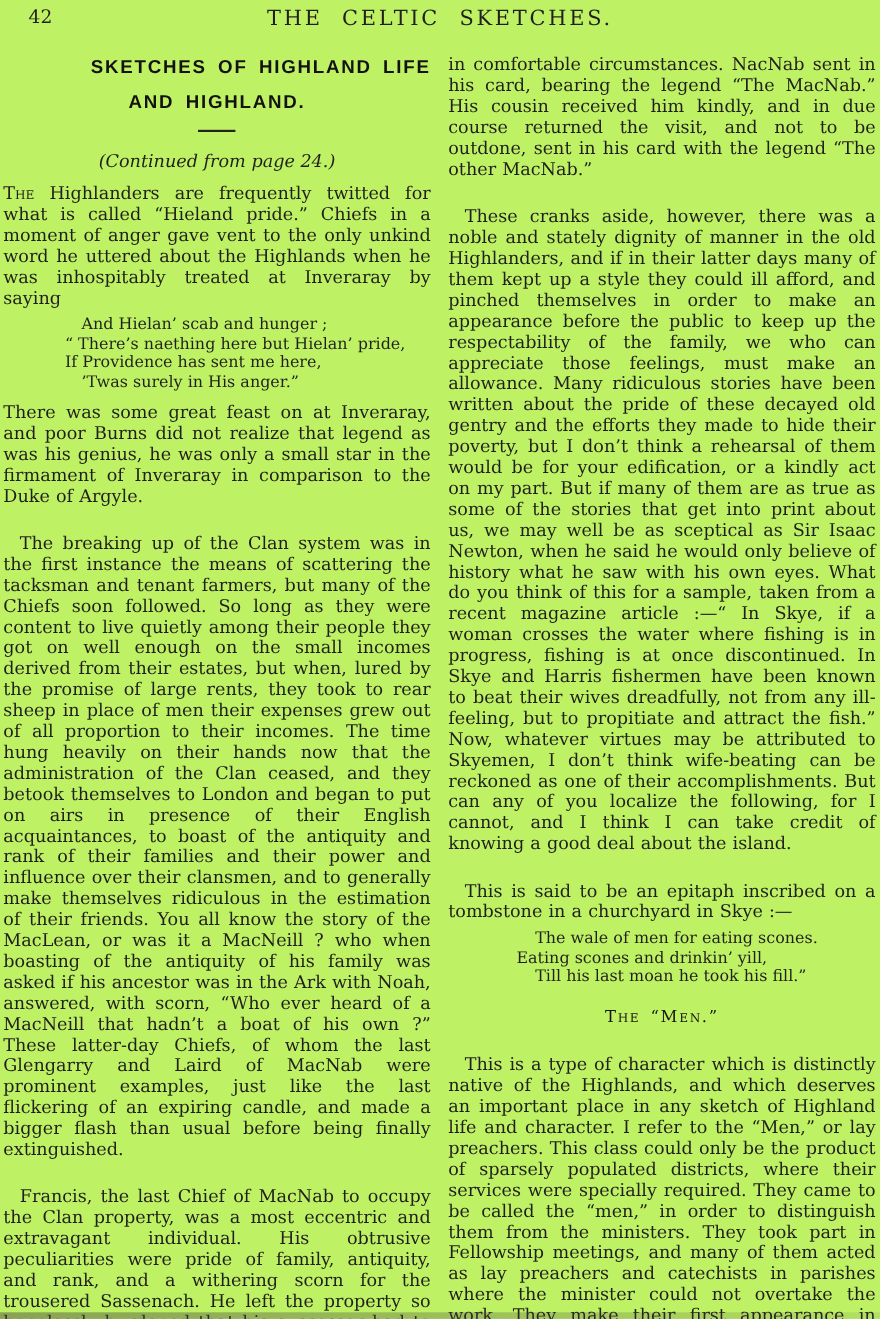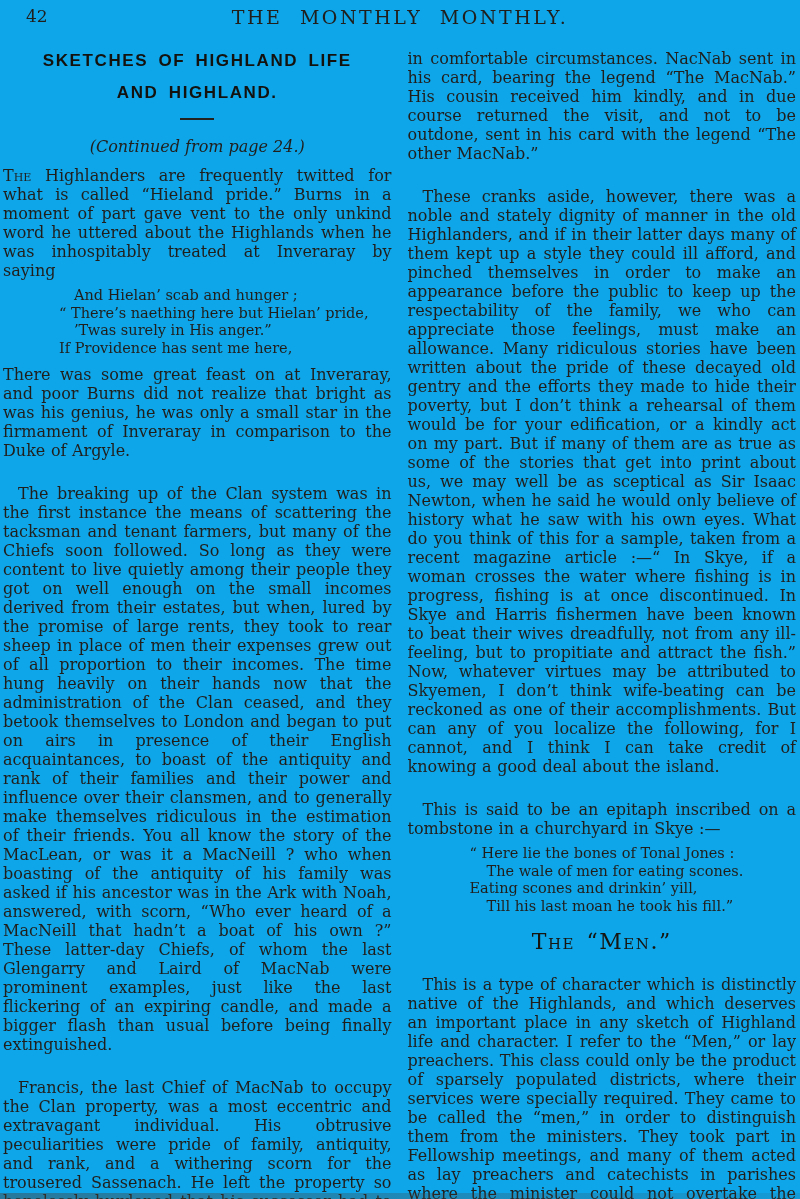--- a/index.html
+++ b/index.html
@@ -1,92 +1,91 @@
 <!DOCTYPE html>
 <html><head>
 <meta charset="utf-8">
 <style>
   html,body { margin:0; padding:0; }
   .page {
     position:relative; width:800px; height:1199px; overflow:hidden;
-    background:#0ea5e9; color:#211f1c;
+    background:#bef264; color:#211f1c;
     font-family:"DejaVu Serif", serif;
     box-sizing:border-box;
   }
   .header { position:relative; height:26px; padding-top:6px; }
   .page-num { position:absolute; left:26px; top:6px; font-size:17px; }
   .masthead { text-align:center; font-size:19px; letter-spacing:2.5px; word-spacing:9px; }
   .cols { display:flex; gap:16px; padding:0 4px 0 3px; margin-top:10px; }
   .col { width:389px; font-size:16px; line-height:19px; }
   .col-right { padding-top:7px; }
   .col p { margin:0; text-align:justify; word-spacing:0.5px; }
   p.ind { text-indent:15px;margin-top:24px; }
   .art-head {
     text-align:center; font-family:"Liberation Sans", sans-serif; font-weight:bold;
     font-size:17px; letter-spacing:1.6px; word-spacing:4px; color:#14120f;
   }
-  .t1 { margin:9px 0 0; }
+  .t1 { margin:9px 0 0;text-align:right; }
   .t2 { margin:13px 0 0; }
   .rule { width:34px; height:0; border-top:2px solid #24221f; margin:16px auto 13px; }
   .cont { text-align:center; font-style:italic; font-size:16px; margin:17px 0 10px; }
   .verse { font-size:14.5px; line-height:17.5px; margin:7px 0 8px; }
   .verse div { white-space:nowrap; }
   .lv { padding-left:56px; }
   .lv.alt { padding-left:71px; }
   .rv { padding-left:62px; }
   .rv.alt { padding-left:79px; }
   .sec-head {
-    text-align:center; font-variant:small-caps; font-size:22px;
+    text-align:center; font-variant:small-caps; font-size:15px;
     letter-spacing:1.5px; word-spacing:3px; margin:17px 0 11px; color:#17150f;
   }
   .smallcaps { font-variant:small-caps; }
   .bottom-shade {
     position:absolute; left:0; bottom:0; width:100%; height:6px;
     background:linear-gradient(to right, rgba(70,66,60,0.45) 0%, rgba(70,66,60,0.28) 55%, rgba(70,66,60,0.10) 100%);
   }
 </style>
 </head>
 <body>
 
 <div class="page">
 
   <div class="header">
     <div class="page-num">42</div>
-    <div class="masthead">THE MONTHLY MONTHLY.</div>
+    <div class="masthead">THE CELTIC SKETCHES.</div>
   </div>
 
   <div class="cols">
 
     <div class="col col-left">
       <div class="art-head t1">SKETCHES OF HIGHLAND LIFE</div>
       <div class="art-head t2">AND HIGHLAND.</div>
       <div class="rule"></div>
       <div class="cont">(Continued from page 24.)</div>
 
-      <p><span class="smallcaps">The</span> <span>Highlanders are frequently twitted for what is called “Hieland pride.”  Burns in a moment of part gave vent to the only unkind word he uttered about the Highlands when he was inhospitably treated at Inveraray by saying</span></p>
+      <p><span class="smallcaps">The</span> <span>Highlanders are frequently twitted for what is called “Hieland pride.”  Chiefs in a moment of anger gave vent to the only unkind word he uttered about the Highlands when he was inhospitably treated at Inveraray by saying</span></p>
 
       <div class="verse">
         <div class="lv alt">And Hielan’ scab and hunger ;</div>
         <div class="lv">“ There’s naething here but Hielan’ pride,</div>
+        <div class="lv">If Providence has sent me here,</div>
         <div class="lv alt">’Twas surely in His anger.”</div>
-        <div class="lv">If Providence has sent me here,</div>
       </div>
 
-      <p>There was some great feast on at Inveraray, and poor Burns did not realize that bright as was his genius, he was only a small star in the firmament of Inveraray in comparison to the Duke of Argyle.</p>
+      <p>There was some great feast on at Inveraray, and poor Burns did not realize that legend as was his genius, he was only a small star in the firmament of Inveraray in comparison to the Duke of Argyle.</p>
       <p class="ind">The breaking up of the Clan system was in the first instance the means of scattering the tacksman and tenant farmers, but many of the Chiefs soon followed.  So long as they were content to live quietly among their people they got on well enough on the small incomes derived from their estates, but when, lured by the promise of large rents, they took to rear sheep in place of men their expenses grew out of all proportion to their incomes.  The time hung heavily on their hands now that the administration of the Clan ceased, and they betook themselves to London and began to put on airs in presence of their English acquaintances, to boast of the antiquity and rank of their families and their power and influence over their clansmen, and to generally make themselves ridiculous in the estimation of their friends.  You all know the story of the MacLean, or was it a MacNeill ? who when boasting of the antiquity of his family was asked if his ancestor was in the Ark with Noah, answered, with scorn, “Who ever heard of a MacNeill that hadn’t a boat of his own ?”  These latter-day Chiefs, of whom the last Glengarry and Laird of MacNab were prominent examples, just like the last flickering of an expiring candle, and made a bigger flash than usual before being finally extinguished.</p>
       <p class="ind">Francis, the last Chief of MacNab to occupy the Clan property, was a most eccentric and extravagant individual.  His obtrusive peculiarities were pride of family, antiquity, and rank, and a withering scorn for the trousered Sassenach.  He left the property so hopelessly burdened that his successor had to clear out and go to America, followed by the majority of his Clan, the only instance of the Chief and people going away together.  On arriving in America he lost no time in calling on a cousin of his who had gone before him, and who was</p>
     </div>
 
     <div class="col col-right">
       <p>in comfortable circumstances.  NacNab sent in his card, bearing the legend “The MacNab.”  His cousin received him kindly, and in due course returned the visit, and not to be outdone, sent in his card with the legend “The other MacNab.”</p>
       <p class="ind">These cranks aside, however, there was a noble and stately dignity of manner in the old Highlanders, and if in their latter days many of them kept up a style they could ill afford, and pinched themselves in order to make an appearance before the public to keep up the respectability of the family, we who can appreciate those feelings, must make an allowance.  Many ridiculous stories have been written about the pride of these decayed old gentry and the efforts they made to hide their poverty, but I don’t think a rehearsal of them would be for your edification, or a kindly act on my part.  But if many of them are as true as some of the stories that get into print about us, we may well be as sceptical as Sir Isaac Newton, when he said he would only believe of history what he saw with his own eyes.  What do you think of this for a sample, taken from a recent magazine article :—“ In Skye, if a woman crosses the water where fishing is in progress, fishing is at once discontinued.  In Skye and Harris fishermen have been known to beat their wives dreadfully, not from any ill-feeling, but to propitiate and attract the fish.”  Now, whatever virtues may be attributed to Skyemen, I don’t think wife-beating can be reckoned as one of their accomplishments.  But can any of you localize the following, for I cannot, and I think I can take credit of knowing a good deal about the island.</p>
       <p class="ind">This is said to be an epitaph inscribed on a tombstone in a churchyard in Skye :—</p>
 
       <div class="verse">
-        <div class="rv">“ Here lie the bones of Tonal Jones :</div>
         <div class="rv alt">The wale of men for eating scones.</div>
         <div class="rv">Eating scones and drinkin’ yill,</div>
         <div class="rv alt">Till his last moan he took his fill.”</div>
       </div>
 
       <div class="sec-head">The “Men.”</div>
 
       <p class="ind">This is a type of character which is distinctly native of the Highlands, and which deserves an important place in any sketch of Highland life and character.  I refer to the “Men,” or lay preachers.  This class could only be the product of sparsely populated districts, where their services were specially required.  They came to be called the “men,” in order to distinguish them from the ministers.  They took part in Fellowship meetings, and many of them acted as lay preachers and catechists in parishes where the minister could not overtake the work.  They make their first appearance in Highland history about fifty years before the Disruption, at a time when the clergy, as a rule,</p>
     </div>
 

